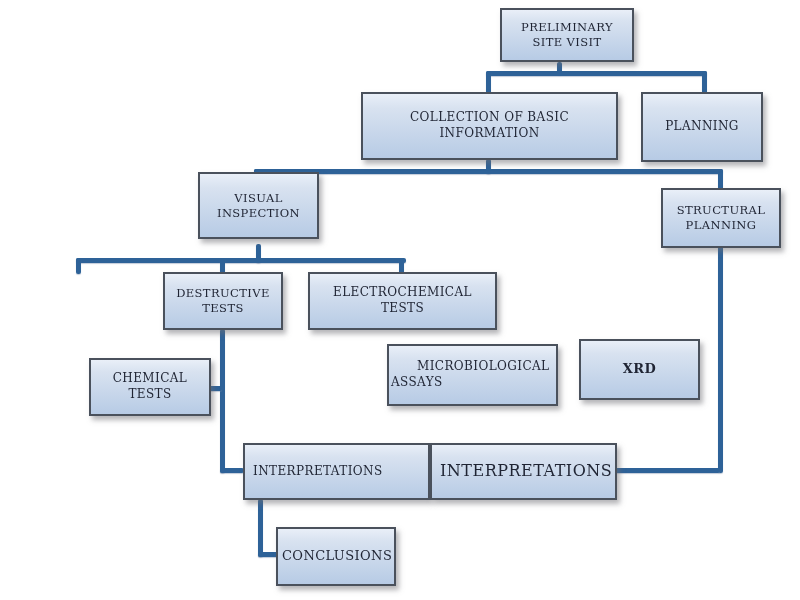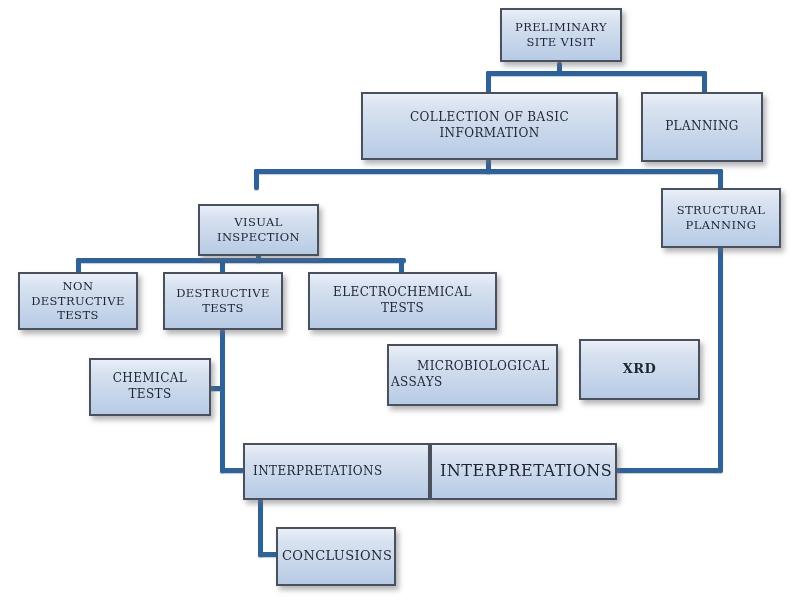--- a/index.html
+++ b/index.html
@@ -71,43 +71,40 @@
   <div class="conn" style="left:76px;top:258px;width:5px;height:16px"></div>
   <div class="conn" style="left:220px;top:258px;width:5px;height:16px"></div>
   <div class="conn" style="left:399px;top:258px;width:5px;height:16px"></div>
   <div class="conn" style="left:220px;top:329px;width:5px;height:144px"></div>
   <div class="conn" style="left:206px;top:386px;width:16px;height:5px"></div>
   <div class="conn" style="left:220px;top:468px;width:24px;height:5px"></div>
   <div class="conn" style="left:615px;top:468px;width:105px;height:5px"></div>
   <div class="conn" style="left:258px;top:499px;width:5px;height:58px"></div>
   <div class="conn" style="left:258px;top:552px;width:32px;height:5px"></div>
 
-  <div class="node" style="left:500px;top:8px;width:122px;height:54px">
+  <div class="node" style="left:500px;top:8px;width:134px;height:54px">
     <span class="lbl">PRELIMINARY SITE VISIT</span>
   </div>
 
   <div class="node fs12" style="left:361px;top:92px;width:257px;height:68px">
     <span class="lbl">COLLECTION OF BASIC INFORMATION</span>
   </div>
 
   <div class="node fs12" style="left:641px;top:92px;width:122px;height:70px">
     <span class="lbl">PLANNING</span>
   </div>
 
-  <div class="node" style="left:198px;top:204px;width:121px;height:52px">
+  <div class="node" style="left:198px;top:172px;width:121px;height:67px">
     <span class="lbl">VISUAL INSPECTION</span>
   </div>
 
   <div class="node" style="left:661px;top:188px;width:120px;height:60px">
     <span class="lbl">STRUCTURAL PLANNING</span>
   </div>
 
-  <div class="node" style="left:18px;top:272px;width:120px;height:58px">
-    <span class="lbl">NON DESTRUCTIVE TESTS</span>
-  </div>
 
   <div class="node" style="left:163px;top:272px;width:120px;height:58px">
     <span class="lbl">DESTRUCTIVE TESTS</span>
   </div>
 
   <div class="node fs12" style="left:89px;top:358px;width:122px;height:58px">
     <span class="lbl">CHEMICAL TESTS</span>
   </div>
 
   <div class="node fs12" style="left:308px;top:272px;width:189px;height:58px">

